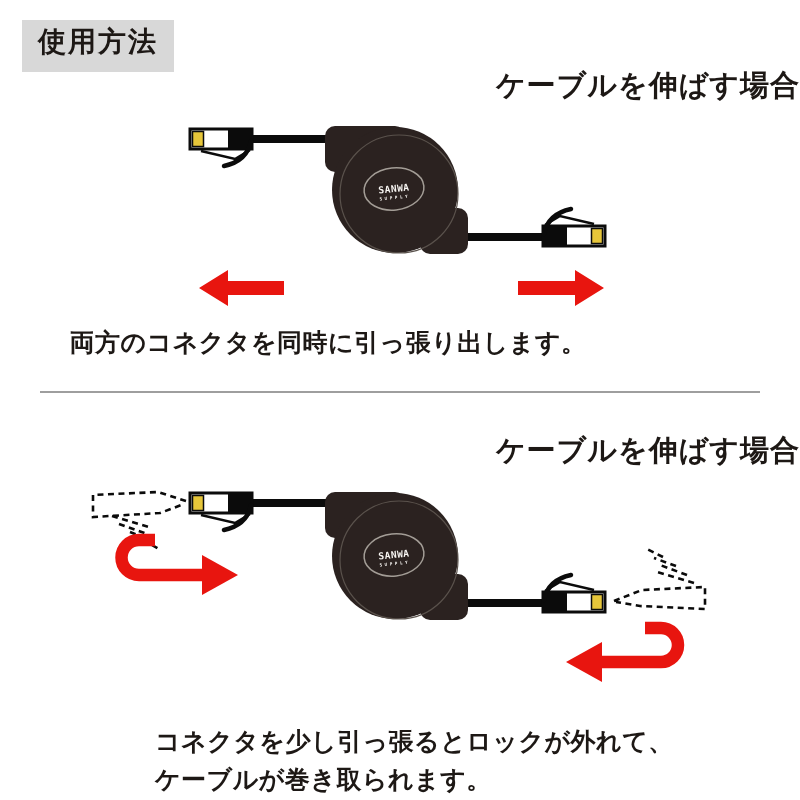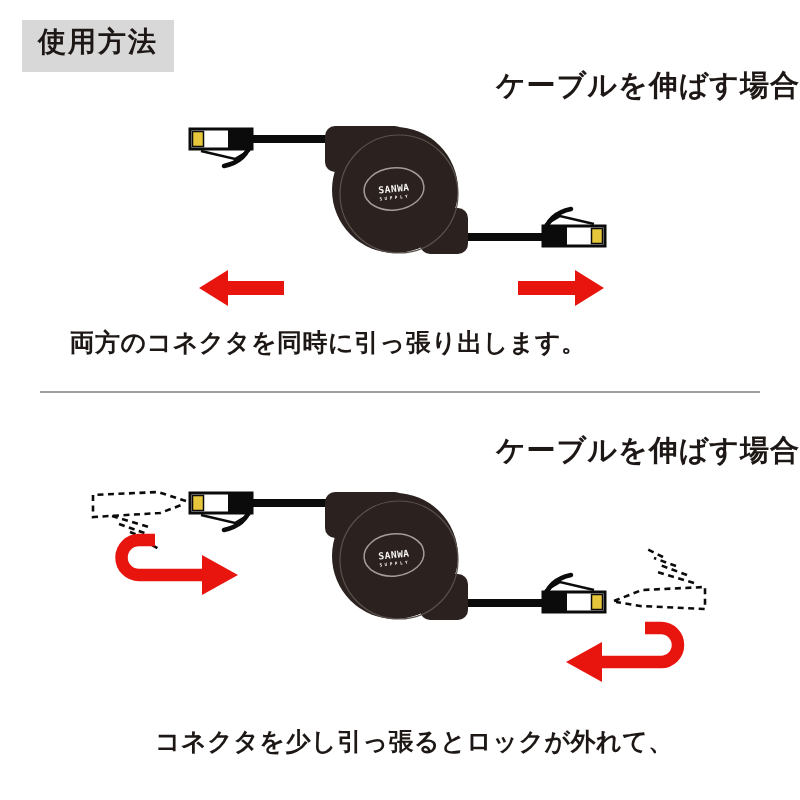--- a/index.html
+++ b/index.html
@@ -124,15 +124,15 @@
       <path d="M155 540 L139 540 A 17.5 17.5 0 0 0 139 575 L202 575" fill="none" stroke-width="12.5" stroke="#e8150f"></path>
       <polygon points="202,555 202,595 238,575" fill="#e8150f"></polygon>
     </g>
 
     <g>
       <path d="M645 628 L661 628 A 17 17 0 0 1 661 662 L602 662" fill="none" stroke-width="12.5" stroke="#e8150f"></path>
       <polygon points="602,642 602,682 566,662" fill="#e8150f"></polygon>
     </g>
   </svg>
 
-  <p class="caption caption-retract"><span>コネクタを少し引っ張るとロックが外れて、</span><br></p>
+  <p class="caption caption-retract"><span>コネクタを少し引っ張るとロックが外れて、</span><br><span>ケーブルが巻き取られます。</span></p>
 
 </div>
 
 </body></html>

